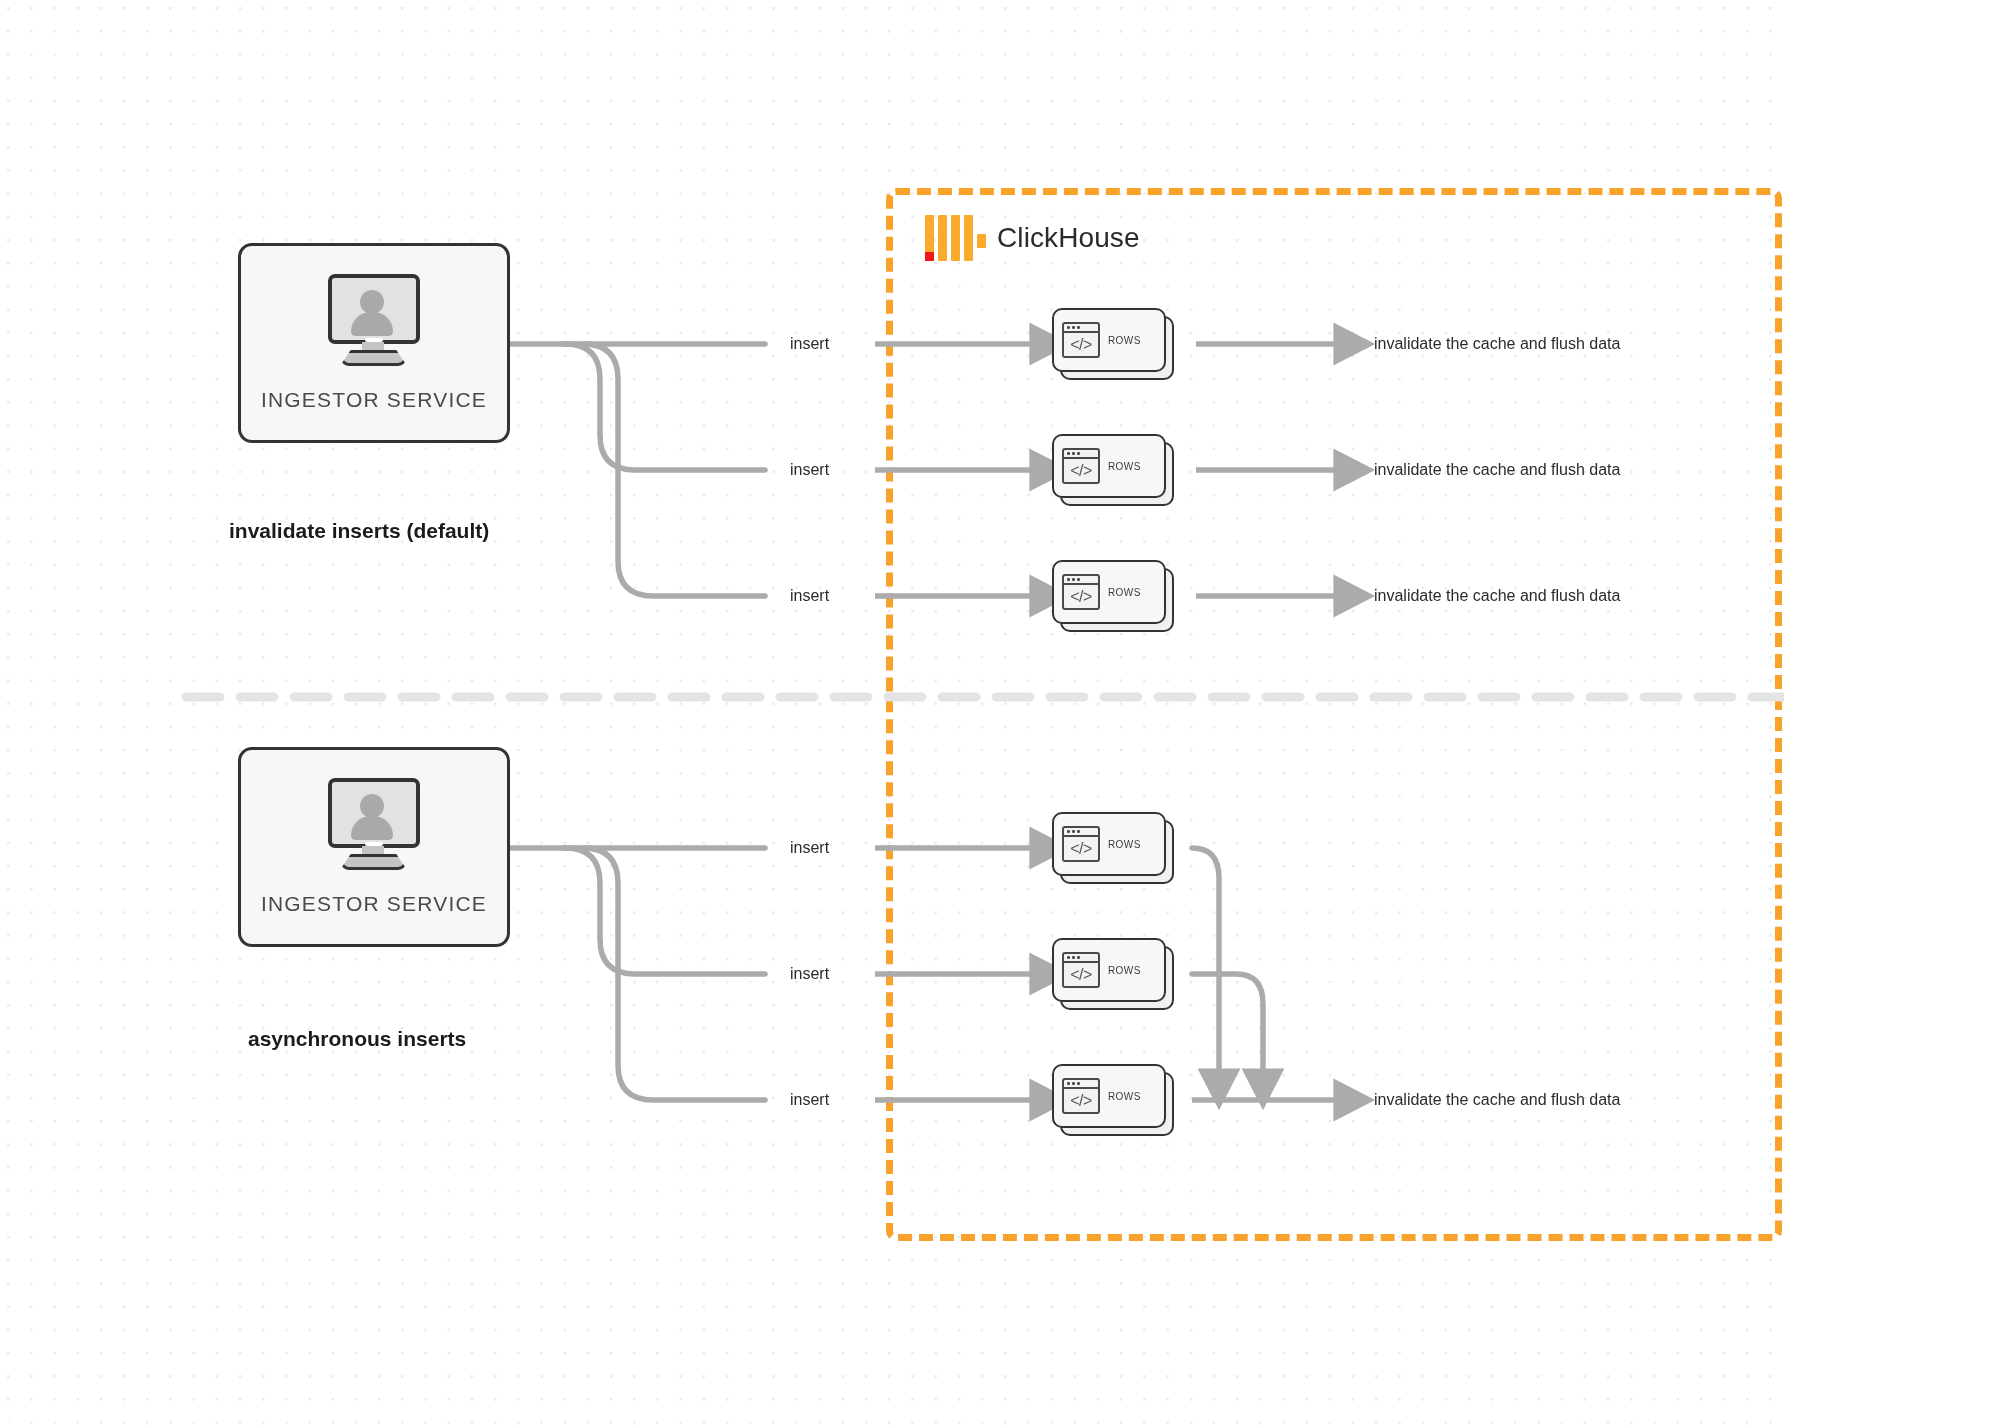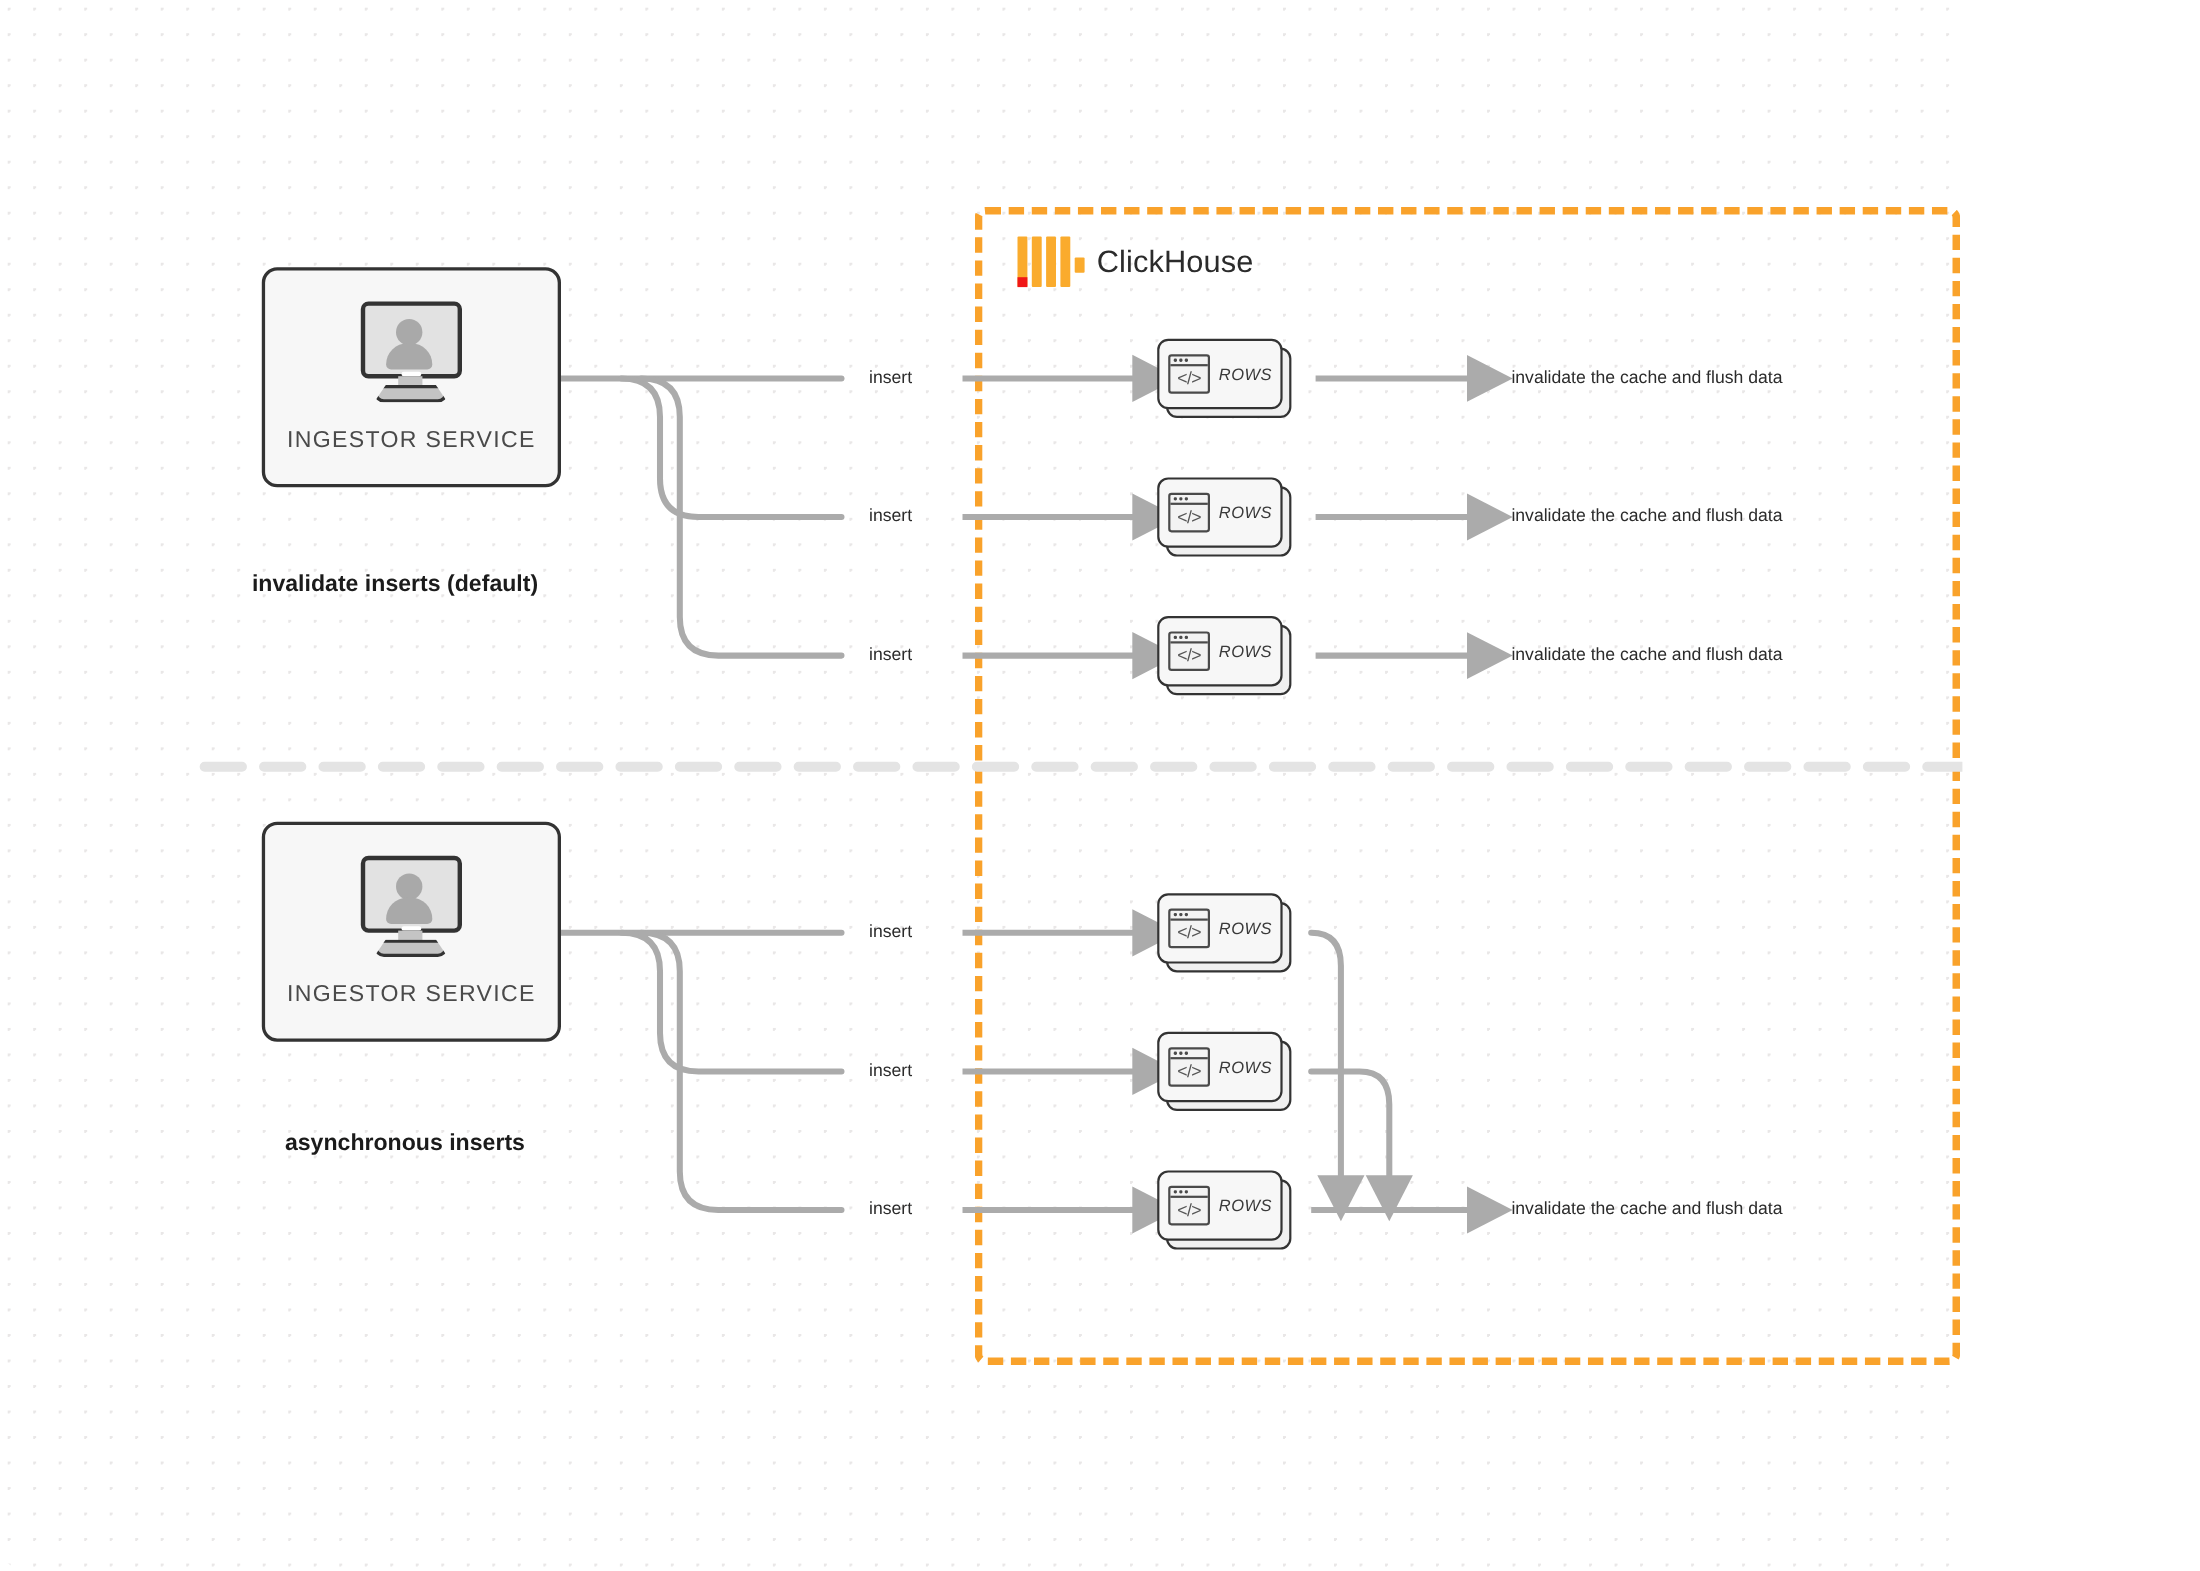--- a/index.html
+++ b/index.html
@@ -169,21 +169,21 @@
 
   
   .section-caption {
     position: absolute;
     font-size: 21px;
     font-weight: bold;
     color: #1b1b1b;
     white-space: nowrap;
   }
   .section-caption.sync  { left: 229px; top: 519px; }
-  .section-caption.async { left: 259px; top: 1027px; }
+  .section-caption.async { left: 248px; top: 1027px; }
 
   
   .rows-card {
     position: absolute;
     width: 122px;
     height: 72px;
   }
   .rows-card .back {
     position: absolute;
     left: 8px; top: 8px;
@@ -239,22 +239,21 @@
     top: 9px; bottom: 0;
     display: flex;
     align-items: center;
     justify-content: center;
     font-size: 16px;
     color: #555555;
     font-family: "Liberation Sans", sans-serif;
     letter-spacing: -0.6px;
   }
   .rows-text {
-    font-size: 15px;
-    font-style: italic;
+    font-size: 10px;
     color: #3a3a3a;
     letter-spacing: 0.4px;
   }
 
   
   .edge-label {
     position: absolute;
     font-size: 16px;
     color: #2b2b2b;
     white-space: nowrap;

